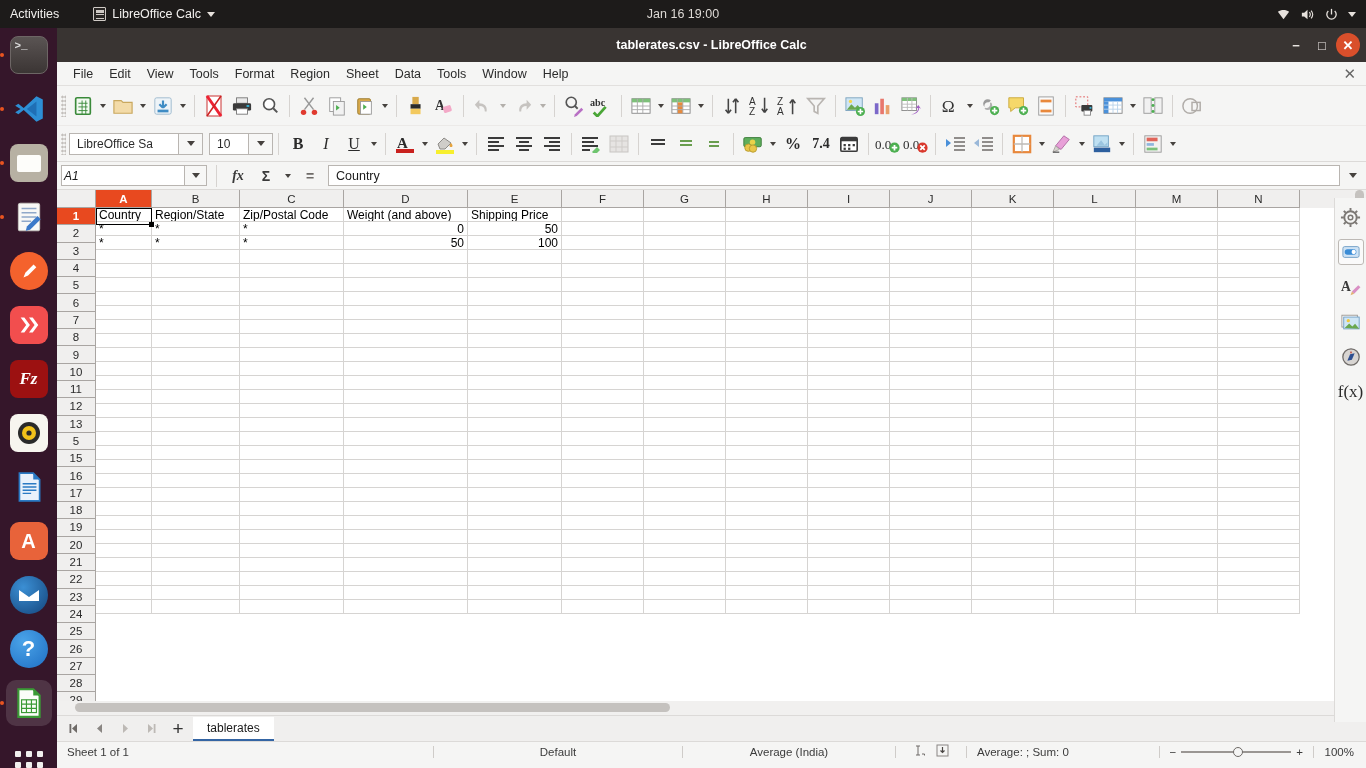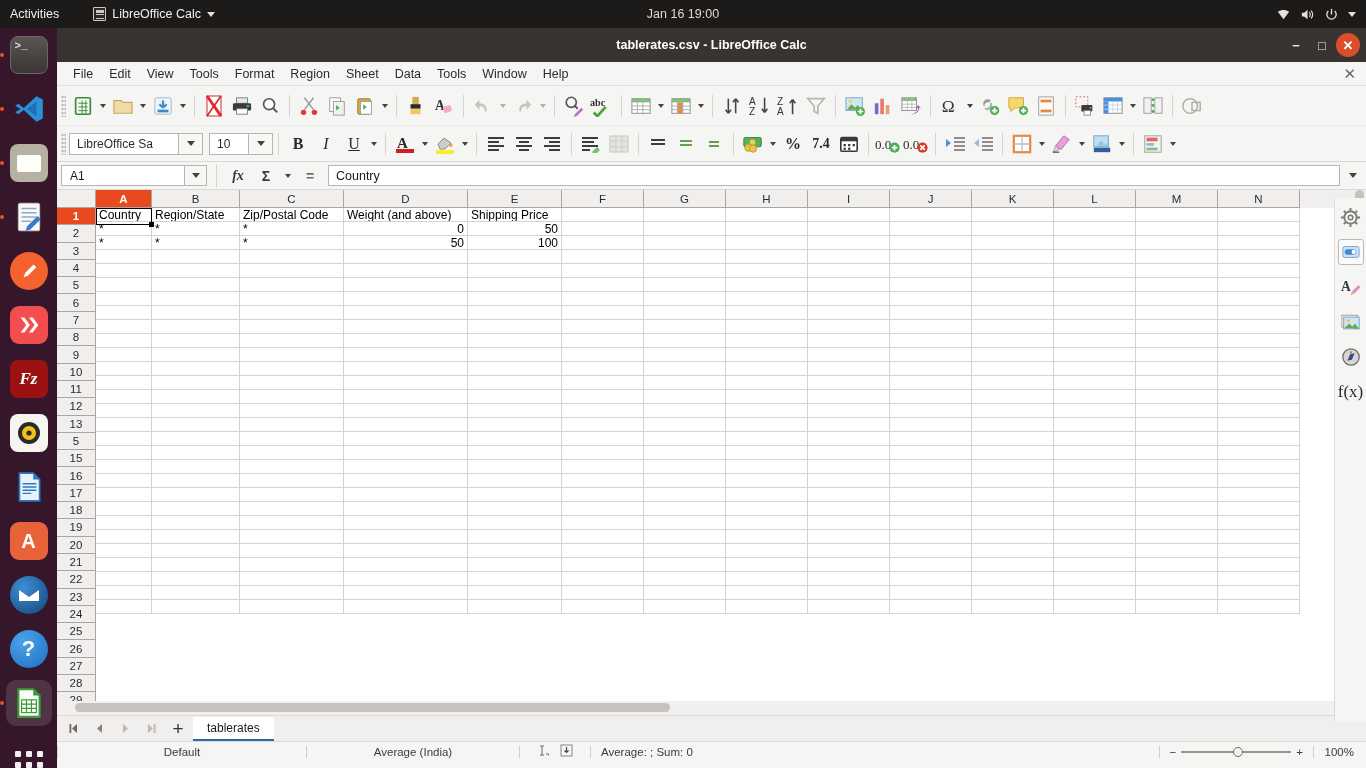--- a/index.html
+++ b/index.html
@@ -104,21 +104,21 @@
           background-image: radial-gradient(#c3bfbc 1px, transparent 1.2px);
           background-size: 3px 4px; }
   .tbtn { width:28px;height:28px;display:flex;align-items:center;justify-content:center;border-radius:3px;}
   .drop { width:12px;height:26px;display:flex;align-items:center;justify-content:center;}
   .drop b { width:0;height:0;border-left:3.5px solid transparent;border-right:3.5px solid transparent;border-top:4.5px solid #46423f;}
   .drop.dim b { border-top-color:#b3afab; }
 
   
   #fbar { height:28px; display:flex; align-items:center; background:#f5f5f4; padding:0 4px; gap:4px; border-bottom:1px solid #dcdad8;}
   #namebox { width:124px; height:21px; background:#fff; border:1px solid #b9b5b1; display:flex; align-items:center;
-             padding-left:8px; font-size:12px; color:#1a1a1a; }
+             padding-left:2px; font-size:12px; color:#1a1a1a;font-style:italic; }
   #namedrop { width:22px;height:21px;border:1px solid #b9b5b1;border-left:none;background:#f7f7f6;
               display:flex;align-items:center;justify-content:center;}
   .fb-ic { width:24px;height:24px;display:flex;align-items:center;justify-content:center;font-size:13px;color:#3a3a3a;}
   #inputline { flex:1; height:21px; background:#fff; border:1px solid #b9b5b1; display:flex; align-items:center;
                padding-left:7px; font-size:12.5px; color:#1a1a1a; margin-left:2px; }
   #fbdrop { width:18px; display:flex; align-items:center; justify-content:center; }
 
   
   #gridwrap { position:relative; height:511px; background:#fff; overflow:hidden; }
   #colhdr { display:flex; height:18px; background:#f0efee; }
@@ -1432,20 +1432,21 @@
       <svg width="13" height="13" viewBox="0 0 13 13">
           <path d="M3 2l5 4.5L3 11z" fill="#bdb9b5"></path>
           <rect x="8.7" y="2" width="1.8" height="9" fill="#bdb9b5"></rect>
         </svg>
     </div>
     <div id="addsheet">+</div>
     <div class="stab">tablerates</div>
   </div>
 
   <div id="status">
+    <div class="seg" style="width:376px;">Sheet 1 of 1</div>
     <div class="div"></div>
     <div class="seg" style="width:248px;text-align:center;">Default</div>
     <div class="div"></div>
     <div class="seg" style="width:212px;text-align:center;">Average (India)</div>
     <div class="div"></div>
     <div class="seg" style="width:70px;display:flex;align-items:center;justify-content:center;gap:10px;">
       <span>
         <svg width="12" height="12" viewBox="0 0 12 12">
             <path d="M2 1h4M4 1v9M2 10h4" stroke="#6f6b68" fill="none"></path>
             <path d="M8 9h2.5v1.5" stroke="#6f6b68" fill="none"></path>

